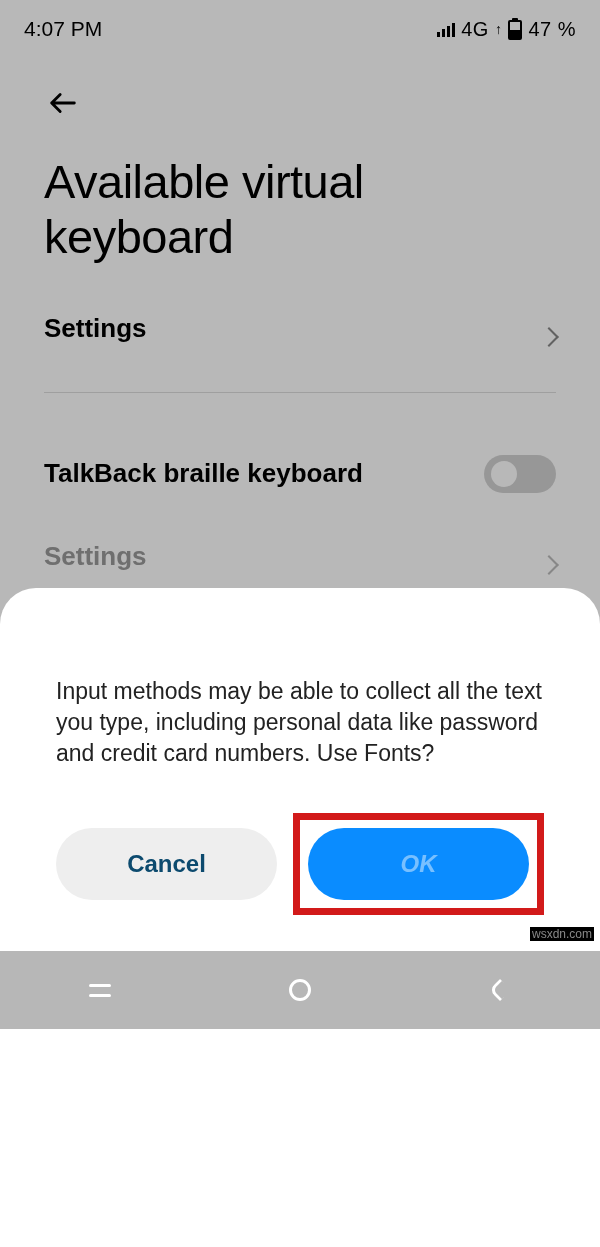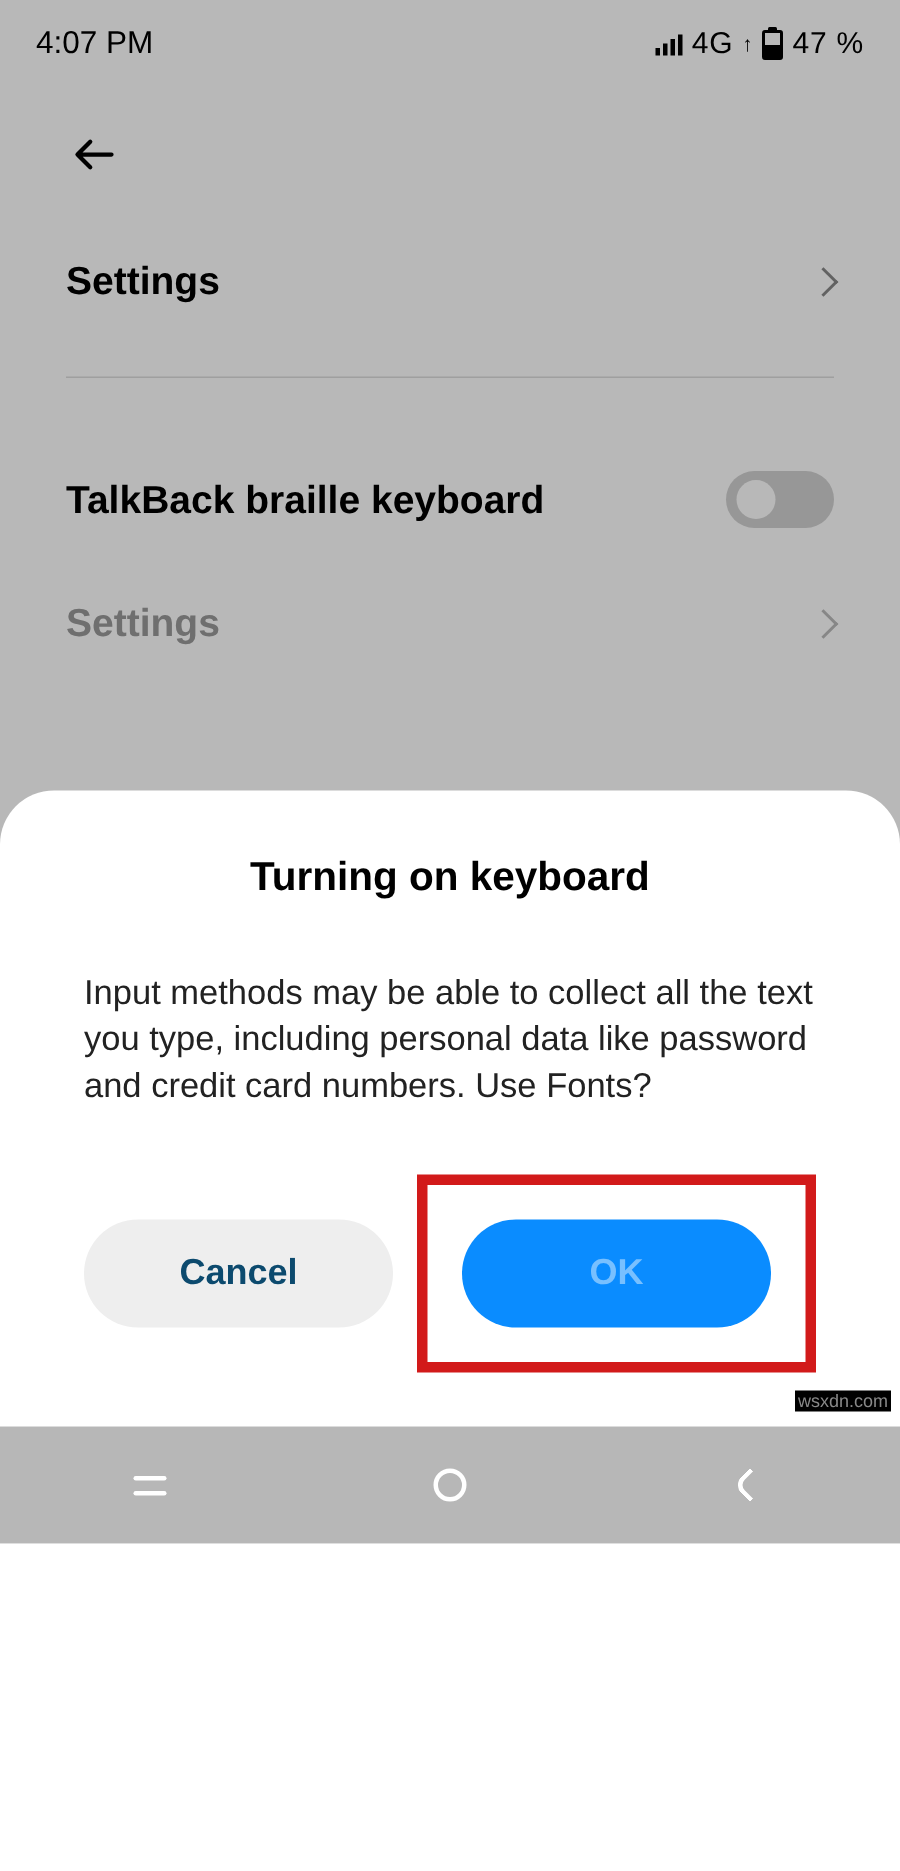--- a/index.html
+++ b/index.html
@@ -21,34 +21,34 @@
   .item { margin: 40px 44px 0 44px; display: flex; align-items: center; justify-content: space-between; }
   .item .labels { display: flex; flex-direction: column; }
   .item .primary { font-size: 26px; font-weight: 600; color: #000; }
   .item .secondary { font-size: 21px; color: #777; margin-top: 6px; }
   .toggle { width: 72px; height: 38px; border-radius: 19px; position: relative; }
   .toggle .knob { width: 26px; height: 26px; border-radius: 50%; background: #fff; position: absolute; top: 6px; }
   .toggle.on { background: #1f3fd6; }
   .toggle.on .knob { right: 7px; }
   .toggle.off { background: #d2d2d2; }
   .toggle.off .knob { left: 7px; background: #fff; }
-  .settings-row { margin: 48px 44px 0 44px; display: flex; align-items: center; justify-content: space-between; }
+  .settings-row { margin: 48px 44px 0 44px; display: flex; align-items: flex-end; justify-content: space-between; }
   .settings-row .primary { font-size: 26px; font-weight: 600; color: #000; }
   .settings-row.disabled .primary { color: #9a9a9a; }
   .chev { width: 14px; height: 14px; border-right: 2.5px solid #888; border-bottom: 2.5px solid #888; transform: rotate(-45deg); }
   .chev.dim2 { border-color: #bbb; }
   .divider { height: 1px; background: #ddd; margin: 48px 44px 0 44px; }
   .item.tb { margin-top: 62px; gap: 44px; }
   .dialog { position: absolute; left: 0; right: 0; bottom: 78px; background: #fff; border-radius: 36px 36px 0 0; padding: 42px 56px 36px 56px; z-index: 5; }
   .dialog h2 { font-size: 27px; font-weight: 700; text-align: center; color: #000; }
   .dialog p { font-size: 23px; color: #222; line-height: 1.35; margin-top: 46px; }
   .dlg-buttons { display: flex; gap: 16px; margin-top: 44px; align-items: center; }
   .btn { flex: 1; height: 72px; border-radius: 36px; display: flex; align-items: center; justify-content: center; font-size: 24px; font-weight: 600; }
   .btn.cancel { background: #eeeeee; color: #0c4a6e; }
-  .ok-wrap { flex: 1; border: 7px solid #d21a1a; padding: 23px; display: flex; }
+  .ok-wrap { flex: 1; border: 7px solid #d21a1a; padding: 8px; display: flex; font-style: italic; }
   .btn.ok { background: #0a8cff; color: rgba(255,255,255,0.45); width: 100%; height: 72px; border-radius: 36px; display: flex; align-items: center; justify-content: center; font-size: 24px; font-weight: 700; }
   .navbar { position: absolute; left: 0; right: 0; bottom: 0; height: 78px; background: #b7b7b7; display: flex; align-items: center; justify-content: space-around; z-index: 2; }
   .navbtn { width: 120px; height: 78px; display: flex; align-items: center; justify-content: center; }
   .nav-recent { width: 22px; display: flex; flex-direction: column; gap: 7px; }
   .nav-recent span { height: 3px; background: #fff; border-radius: 2px; }
   .nav-home { width: 22px; height: 22px; border: 3px solid #fff; border-radius: 50%; }
   .nav-back { width: 16px; height: 16px; border-left: 3px solid #fff; border-bottom: 3px solid #fff; border-radius: 0 0 0 8px; transform: rotate(45deg); }
   .watermark { position: absolute; right: 6px; bottom: 88px; font-size: 12px; color: #888; z-index: 6; background: #000000; padding: 0 2px; }
 </style>
 </head>
@@ -78,20 +78,21 @@
       <span>47 %</span>
     </span>
   </div>
 
   <div class="back">
     <svg width="34" height="34" viewBox="0 0 24 24">
       <path d="M20 12H4M10 6l-6 6 6 6" stroke="#000" stroke-width="2" fill="none" stroke-linecap="round" stroke-linejoin="round"></path>
     </svg>
   </div>
 
+  <h1 class="title">Available virtual keyboard</h1>
 
 
   <div class="settings-row">
     <span class="primary">Settings</span>
     <span class="chev"></span>
   </div>
 
   <div class="divider"></div>
 
   <div class="item tb">
@@ -104,21 +105,20 @@
   </div>
 
   <div class="settings-row disabled">
     <span class="primary">Settings</span>
     <span class="chev dim2"></span>
   </div>
 
   <div class="dim"></div>
 
   <div class="dialog">
-    <h2>Turning on keyboard</h2>
     <p>Input methods may be able to collect all the text you type, including personal data like password and credit card numbers. Use Fonts?</p>
     <div class="dlg-buttons">
       <div class="btn cancel">Cancel</div>
       <div class="ok-wrap">
         <div class="btn ok">OK</div>
       </div>
     </div>
   </div>
 
   <span class="watermark">wsxdn.com</span>

